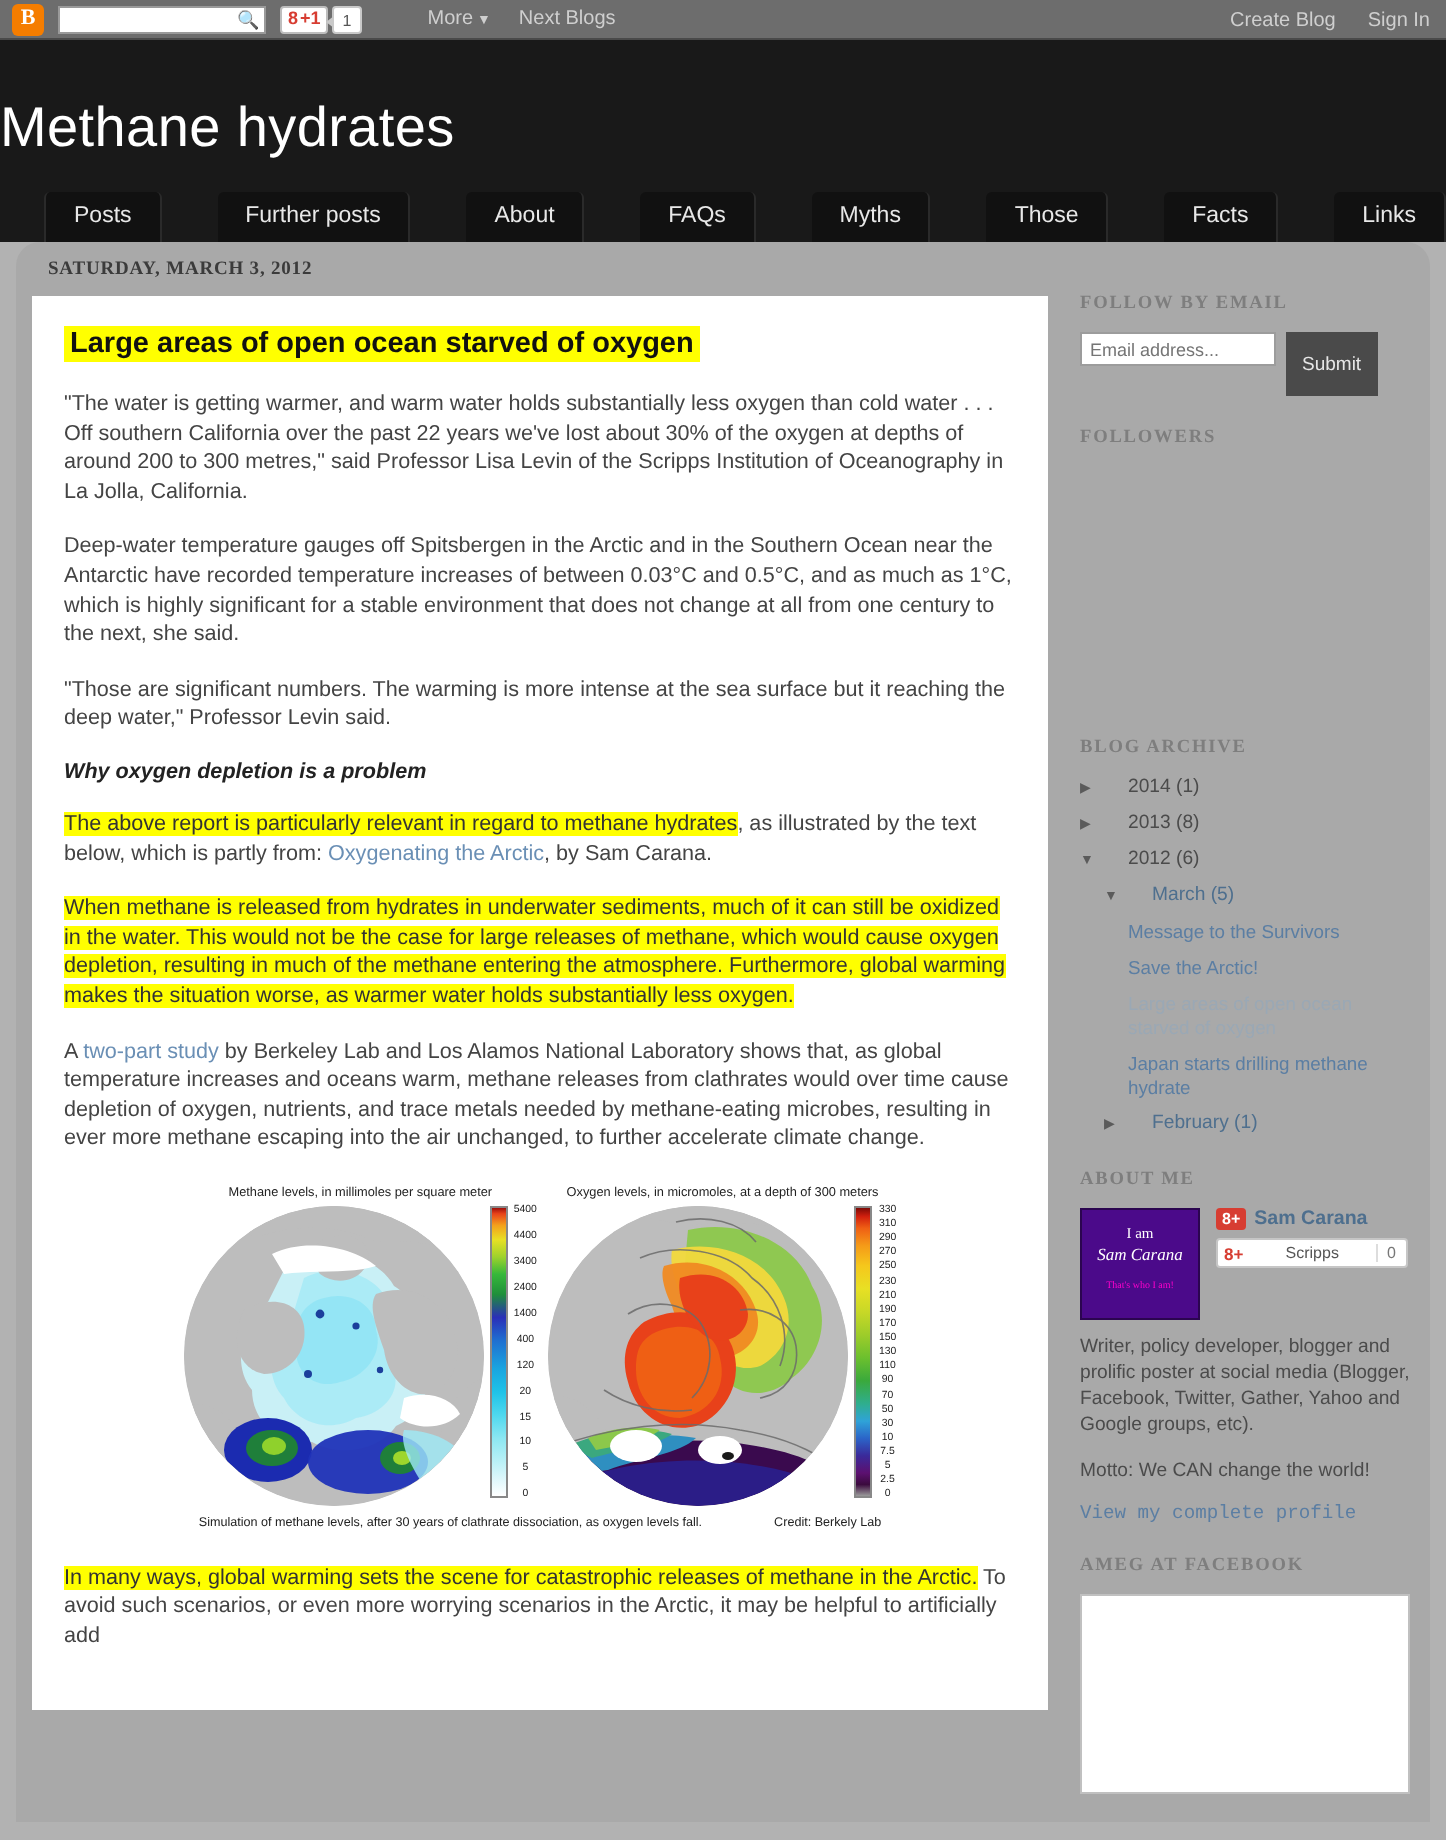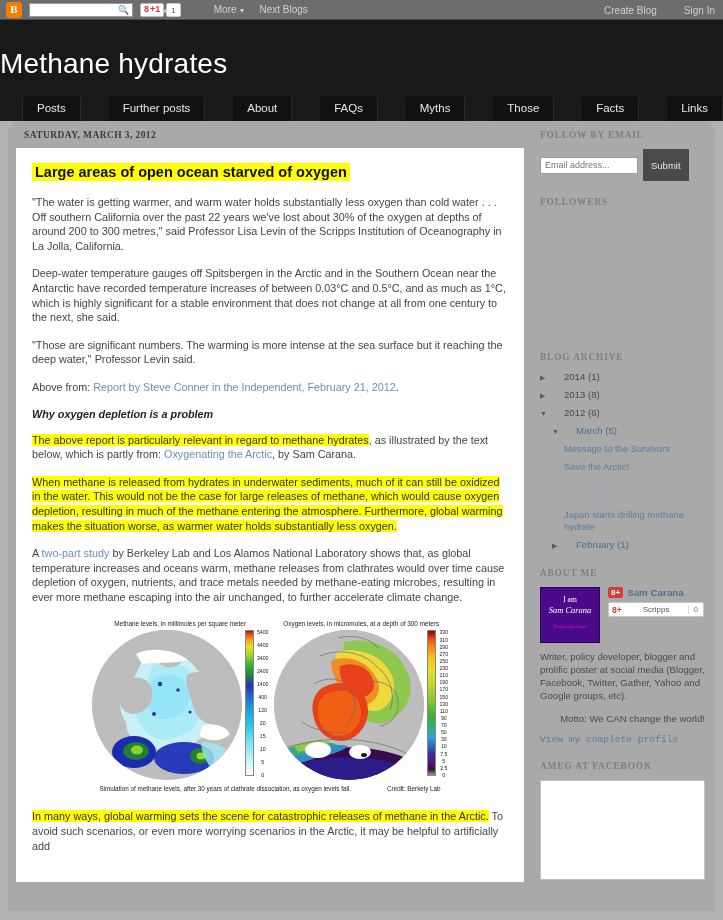--- a/index.html
+++ b/index.html
@@ -58,21 +58,21 @@
   }
   .plusone .count:before{
     content:""; position:absolute; left:-4px; top:4px;
     border-top:3px solid transparent; border-bottom:3px solid transparent;
     border-right:4px solid #c9c9c9;
   }
   .nav-link {
     font-size:10px; color:#cfcfcf; text-decoration:none; white-space:nowrap;
   }
   .nav-left-links { display:flex; align-items:center; gap:14px; margin-left:26px; }
-  .nav-right { position:absolute; right:8px; top:0; height:20px; display:flex; align-items:center; gap:27px; }
+  .nav-right { position:absolute; right:8px; top:0; height:20px; display:flex; align-items:center; gap:16px; }
   .caret-down { font-size:7px; }
 
   
   .header-area {
     background:#191919; height:70px; position:relative;
   }
   .blog-title {
     color:#ffffff; font-size:28px; font-weight:normal;
     position:absolute; left:0px; bottom:10px; letter-spacing:0.2px;
     font-family:"Liberation Sans", sans-serif;
@@ -94,21 +94,21 @@
   
   .outer {
     background:#b2b2b2; padding: 0; position:relative; height:790px;
   }
   .content-wrap {
     margin: 0 8px; background:#a9a9a9;
     border-top-left-radius:12px; border-top-right-radius:12px;
     display:flex; height: 790px; overflow:hidden;
   }
   .main-col { width:524px; padding: 9px 0 0 8px; }
-  .side-col { width:183px; padding: 9px 10px 0 8px; }
+  .side-col { width:183px; padding: 9px 10px 0 8px; margin-top: 17px; }
 
   .post-date {
     font-size:9.5px; color:#3b3b3b; font-weight:bold; letter-spacing:0.4px;
     margin: 0 0 8px 8px; font-family:"Liberation Serif", serif;
   }
   .post-card {
     background:#ffffff; padding: 14px 16px 16px 16px;
     width: 508px;
   }
   .post-title {
@@ -161,21 +161,21 @@
     font-size:6.3px; color:#222; margin-top:5px;
     display:flex; justify-content:center; gap:36px;
   }
 
   
   .widget { margin-bottom: 16px; }
   .widget-title {
     font-size:9.3px; color:#7e7e7e; letter-spacing:0.9px; font-weight:bold;
     margin-bottom:9px; font-family:"Liberation Serif", serif;
   }
-  .follow-row { display:flex; gap:5px; align-items:center; }
+  .follow-row { display:flex; gap:5px; align-items:flex-start; }
   .follow-row input {
     width:98px; height:17px; border:1px solid #9c9c9c; background:#fff;
     font-size:9px; padding:0 4px; color:#777; outline:none;
     font-family:"Liberation Sans", sans-serif;
   }
   .submit-btn {
     height:32px; background:#4a4a4a; color:#e6e6e6; border:0;
     font-size:9.5px; padding:0 8px; cursor:pointer;
     font-family:"Liberation Sans", sans-serif;
   }
@@ -205,21 +205,21 @@
   }
   .gp-name-text { font-size:9.8px; color:#4e6f8e; font-weight:bold; }
   .follow-btn {
     display:flex; align-items:center; background:#fff; border:1px solid #c6c6c6;
     border-radius:2px; height:15px; width:96px; font-size:8px; color:#555;
   }
   .follow-btn .fb-g { color:#d73d32; font-weight:bold; padding:0 3px; font-size:8.5px; }
   .follow-btn .fb-label { flex:1; text-align:center; }
   .follow-btn .fb-count { border-left:1px solid #ddd; padding:0 5px; color:#777; }
   .about-text { font-size:9.6px; color:#4b4b4b; line-height:13px; margin-top:7px; }
-  .about-motto { font-size:9.6px; color:#4b4b4b; line-height:13px; margin-top:10px;text-align:right; }
+  .about-motto { font-size:9.6px; color:#4b4b4b; line-height:13px; margin-top:10px; }
   .about-link { font-size:9.6px; color:#5b7ea3; display:block; margin-top:9px; text-decoration:none;font-family:Liberation Mono, monospace; }
 
   .fb-box { background:#ffffff; height:100px; border:1px solid #c0c0c0; }
 </style>
 </head>
 <body>
 
 <div class="navbar">
   <div class="blogger-icon">
     <span class="glyph">B</span>
@@ -268,21 +268,20 @@
 
     <div class="post-card post">
       <div class="post-title-wrap">
         <span class="post-title">Large areas of open ocean starved of oxygen</span>
       </div>
 
       <p>"The water is getting warmer, and warm water holds substantially less oxygen than cold water . . . Off southern California over the past 22 years we've lost about 30% of the oxygen at depths of around 200 to 300 metres," said Professor Lisa Levin of the Scripps Institution of Oceanography in La Jolla, California.</p>
       <p>Deep-water temperature gauges off Spitsbergen in the Arctic and in the Southern Ocean near the Antarctic have recorded temperature increases of between 0.03°C and 0.5°C, and as much as 1°C, which is highly significant for a stable environment that does not change at all from one century to the next, she said.</p>
       <p>"Those are significant numbers. The warming is more intense at the sea surface but it reaching the deep water," Professor Levin said.</p>
 
-      <p><span>Above from: </span><a href="#">Report by Steve Conner in the Independent, February 21, 2012</a><span>.</span></p>
 
       <div class="subhead">Why oxygen depletion is a problem</div>
 
       <p><span class="hl">The above report is particularly relevant in regard to methane hydrates</span><span>, as illustrated by the text below, which is partly from: </span><a href="#">Oxygenating the Arctic</a><span>, by Sam Carana.</span></p>
 
       <p><span class="hl">When methane is released from hydrates in underwater sediments, much of it can still be oxidized in the water. This would not be the case for large releases of methane, which would cause oxygen depletion, resulting in much of the methane entering the atmosphere. Furthermore, global warming makes the situation worse, as warmer water holds substantially less oxygen.</span></p>
 
       <p><span>A </span><a href="#">two-part study</a><span> by Berkeley Lab and Los Alamos National Laboratory shows that, as global temperature increases and oceans warm, methane releases from clathrates would over time cause depletion of oxygen, nutrients, and trace metals needed by methane-eating microbes, resulting in ever more methane escaping into the air unchanged, to further accelerate climate change.</span></p>
 
       <div class="figure">

